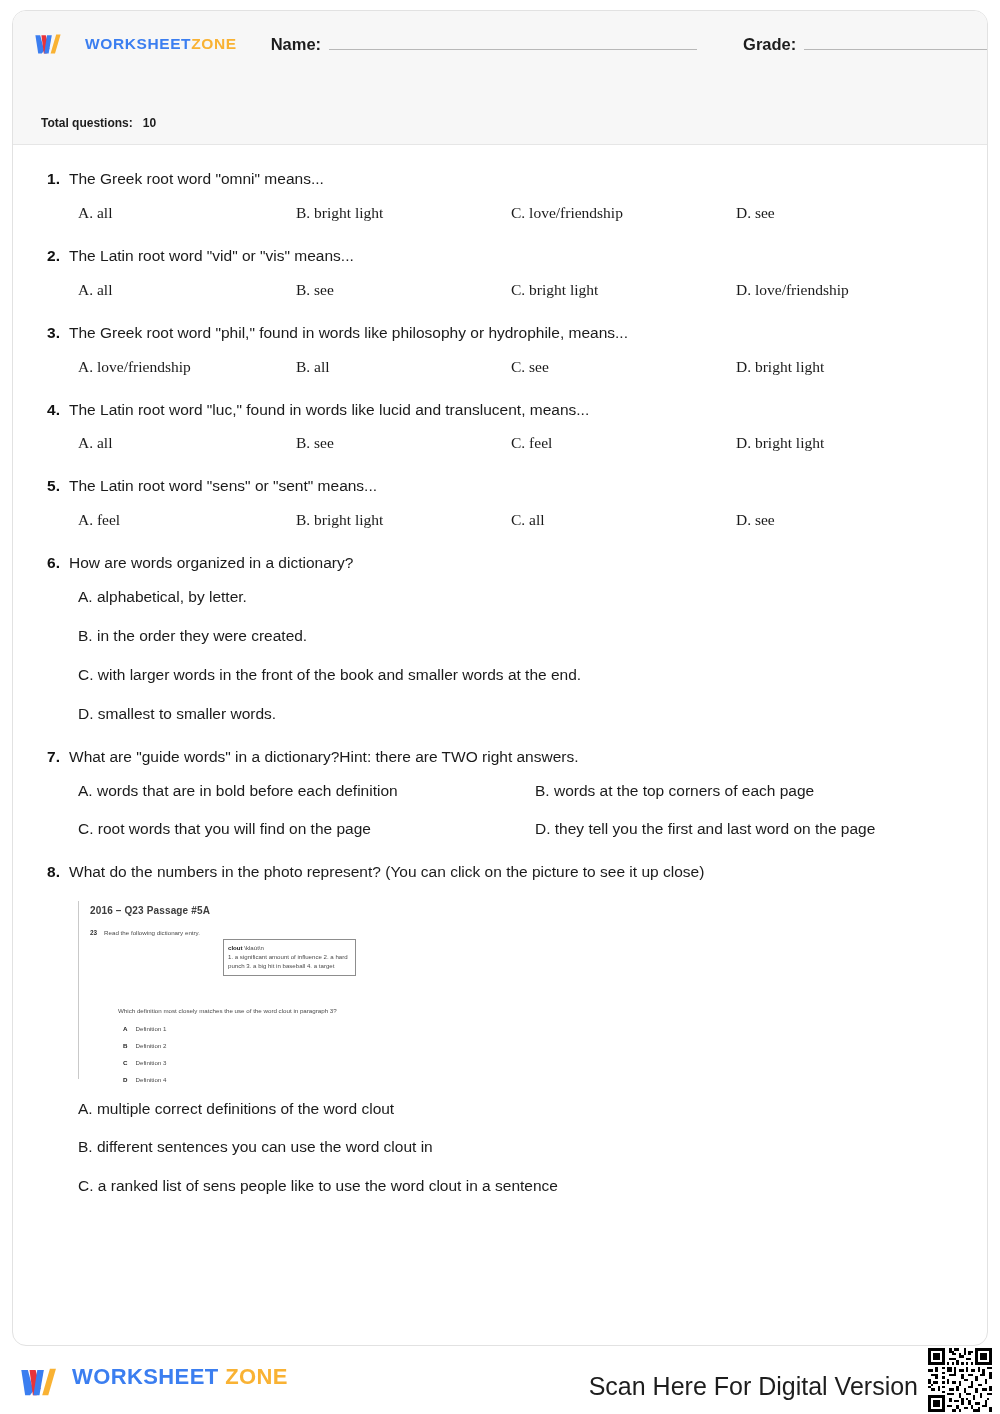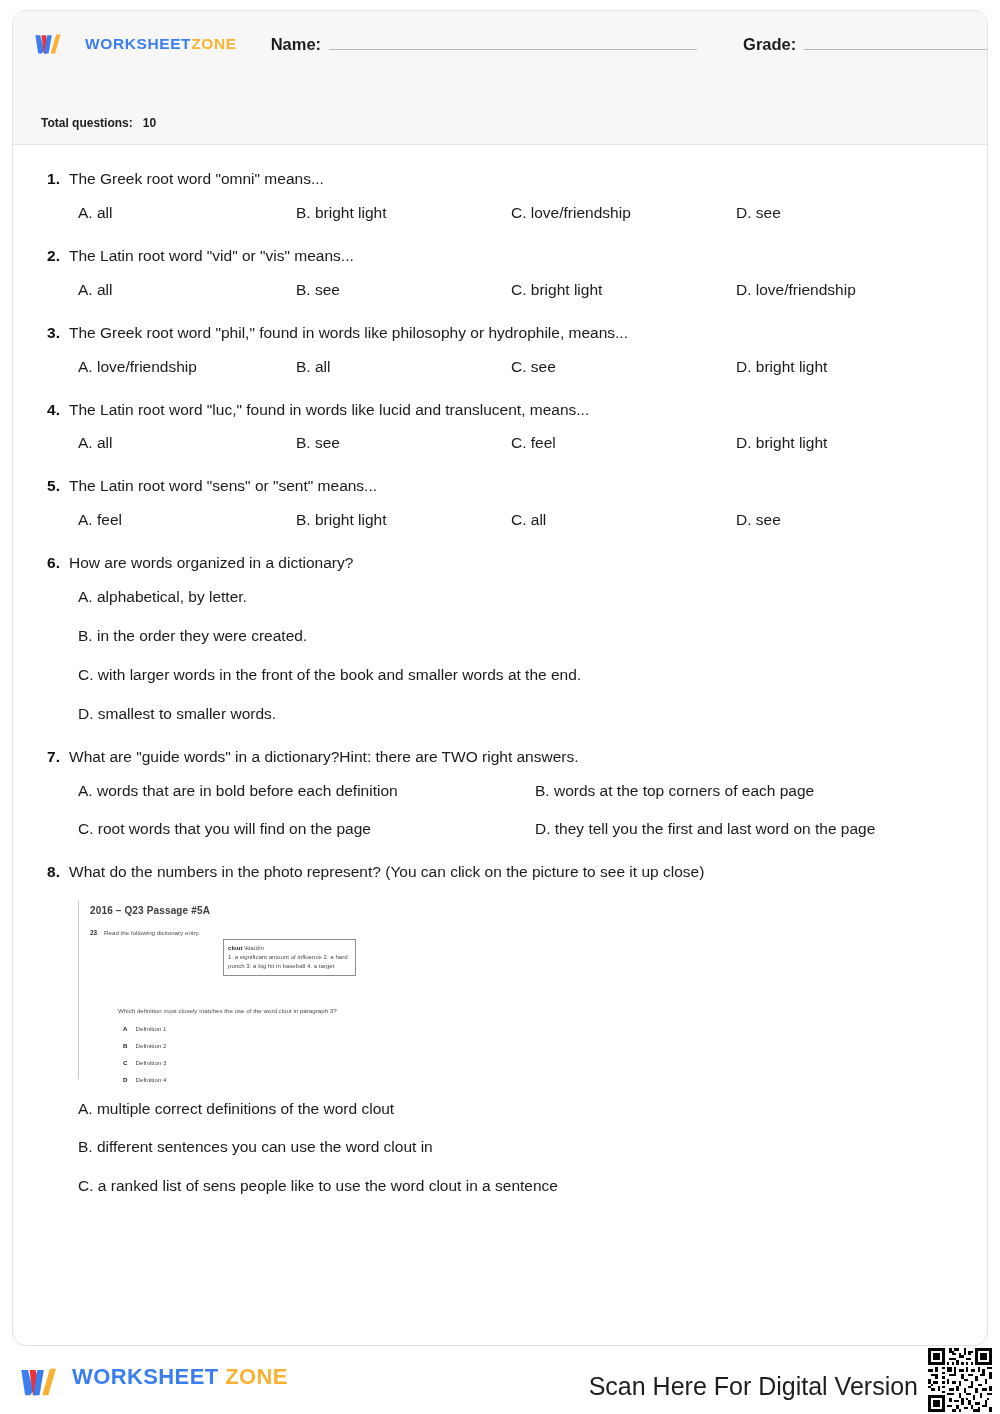--- a/index.html
+++ b/index.html
@@ -113,20 +113,21 @@
     font-size: 15.5px;
     color: #1b1b1b;
     line-height: 1.35;
   }
 
   
   .opts-4 {
     display: grid;
     grid-template-columns: 218px 215px 225px auto;
     margin: 0 0 22px 35px;
+    font-family: Liberation Serif, serif;
   }
   .opts-2 {
     display: grid;
     grid-template-columns: 440px auto;
     row-gap: 18px;
     margin: 0 0 22px 35px;
     gap: 17px;
   }
   .opts-1 {
     display: block;

